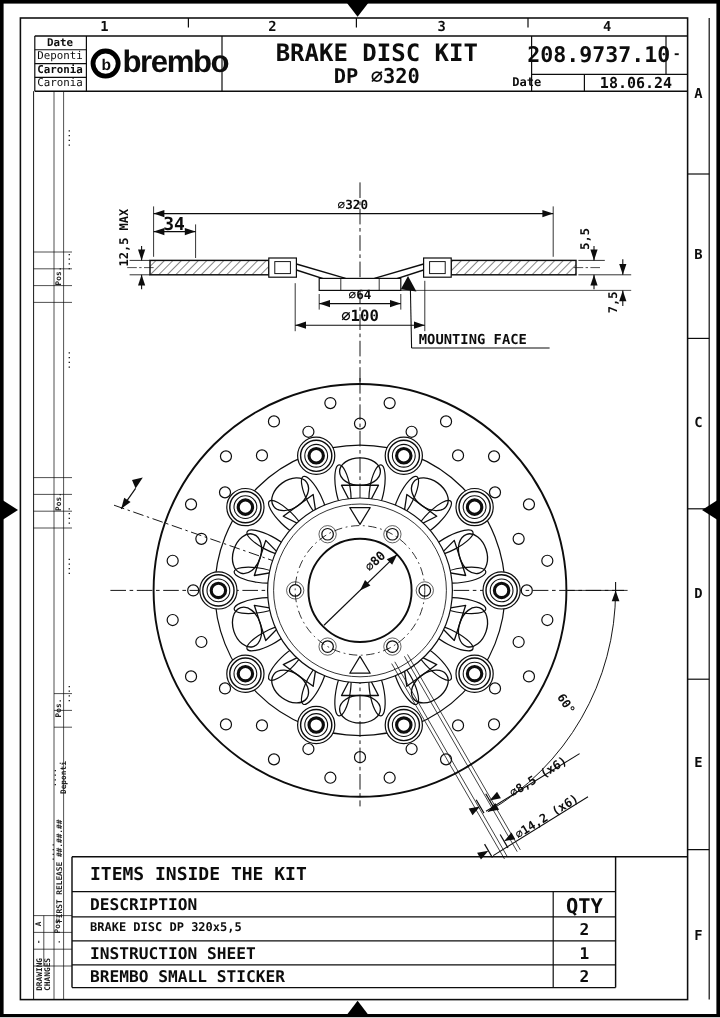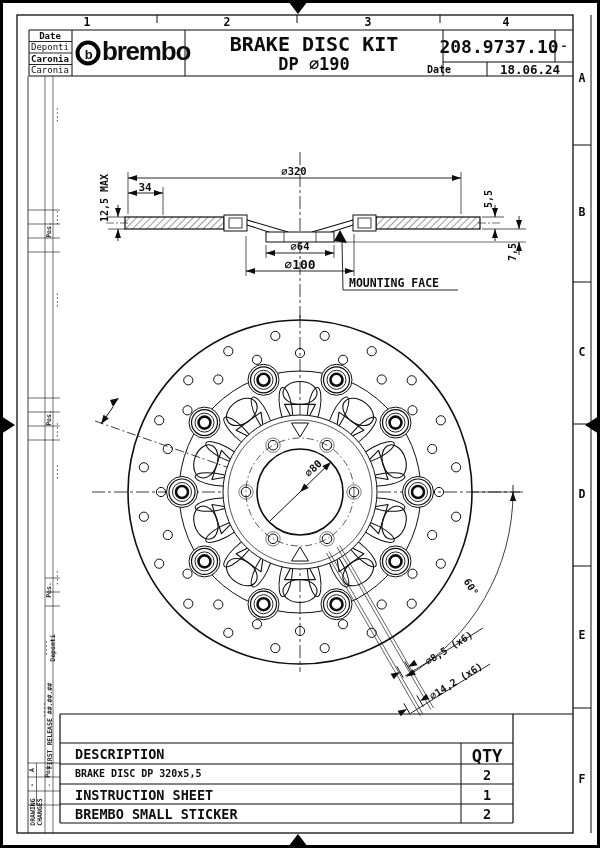--- a/index.html
+++ b/index.html
@@ -398,40 +398,41 @@
   <div class="t c b" style="left:582px;top:635px;font-size:11.5px">E</div>
   <div class="t c b" style="left:582px;top:779px;font-size:11.5px">F</div>
 
   <div class="t c b" style="left:50px;top:36px;font-size:9px">Date</div>
   <div class="t c" style="left:50px;top:47px;font-size:9px">Deponti</div>
   <div class="t c b" style="left:50px;top:58.5px;font-size:9px">Caronia</div>
   <div class="t c" style="left:50px;top:70px;font-size:9px">Caronia</div>
   <div class="t c logo-word" style="left:88px;top:54px;font-size:13px">b</div>
   <div class="t c b" style="left:314px;top:44px;font-size:20px">BRAKE DISC KIT</div>
   <div class="t logo-word" style="left:102px;top:53px;transform:translateY(-54%);font-size:26px">brembo</div>
-  <div class="t c b" style="left:314px;top:64px;font-size:17px">DP ⌀190</div>
+  <div class="t c b" style="left:314px;top:64px;font-size:17px">DP ⌀320</div>
   <div class="t c b" style="left:499px;top:46px;font-size:18px">208.9737.10</div>
   <div class="t c b" style="left:564px;top:45px;font-size:11px">-</div>
   <div class="t c b" style="left:439px;top:69px;font-size:10px">Date</div>
   <div class="t c b" style="left:530px;top:69px;font-size:12.5px">18.06.24</div>
 
   <div class="t c b" style="left:294px;top:171px;font-size:10.5px">⌀320</div>
-  <div class="t c b" style="left:145px;top:187px;font-size:11px">34</div>
+  <div class="t c b" style="left:145px;top:187px;font-size:15px">34</div>
   <div class="t b" style="left:104px;top:198px;transform:translate(-50%,-50%) rotate(-90deg);font-size:10px">12,5 MAX</div>
   <div class="t b" style="left:488px;top:199px;transform:translate(-50%,-50%) rotate(-90deg);font-size:10px">5,5</div>
   <div class="t b" style="left:512px;top:252px;transform:translate(-50%,-50%) rotate(-90deg);font-size:10px">7,5</div>
   <div class="t c b" style="left:300px;top:246px;font-size:10.5px">⌀64</div>
   <div class="t c b" style="left:300px;top:264px;font-size:13px">⌀100</div>
   <div class="t b" style="left:349px;top:276px;font-size:11.5px">MOUNTING FACE</div>
 
   <div class="t b" style="left:313px;top:468px;transform:translate(-50%,-50%) rotate(-43deg);font-size:10.5px">⌀80</div>
   <div class="t b" style="left:449px;top:648px;transform:translate(-50%,-50%) rotate(-32deg);font-size:10px">⌀8,5 (x6)</div>
   <div class="t b" style="left:456px;top:681px;transform:translate(-50%,-50%) rotate(-32deg);font-size:10px">⌀14,2 (x6)</div>
   <div class="t b" style="left:471px;top:587px;transform:translate(-50%,-50%) rotate(57deg);font-size:10px">60°</div>
 
+  <div class="t b" style="left:75px;top:719px;font-size:15px">ITEMS INSIDE THE KIT</div>
   <div class="t b" style="left:75px;top:746px;font-size:13.5px">DESCRIPTION</div>
   <div class="t b" style="left:487px;top:746px;transform:translateX(-50%);font-size:17px">QTY</div>
   <div class="t b" style="left:75px;top:768px;font-size:10px">BRAKE DISC DP 320x5,5</div>
   <div class="t b" style="left:487px;top:767px;transform:translateX(-50%);font-size:13.5px">2</div>
   <div class="t b" style="left:75px;top:787px;font-size:13.5px">INSTRUCTION SHEET</div>
   <div class="t b" style="left:487px;top:787px;transform:translateX(-50%);font-size:13.5px">1</div>
   <div class="t b" style="left:75px;top:806px;font-size:13.5px">BREMBO SMALL STICKER</div>
   <div class="t b" style="left:487px;top:806px;transform:translateX(-50%);font-size:13.5px">2</div>
 
   <div id="strip-host">

